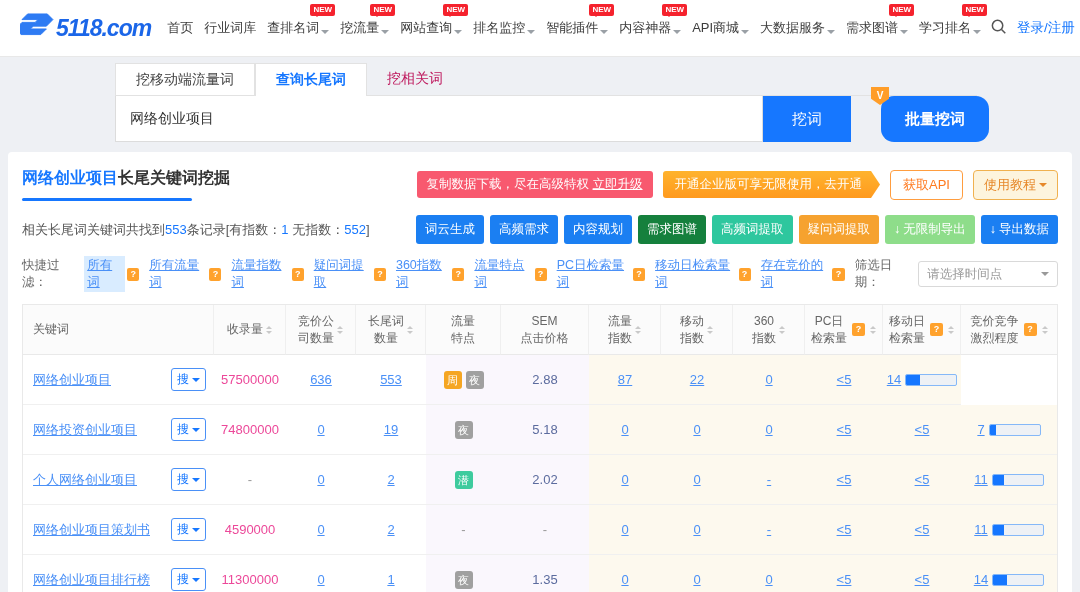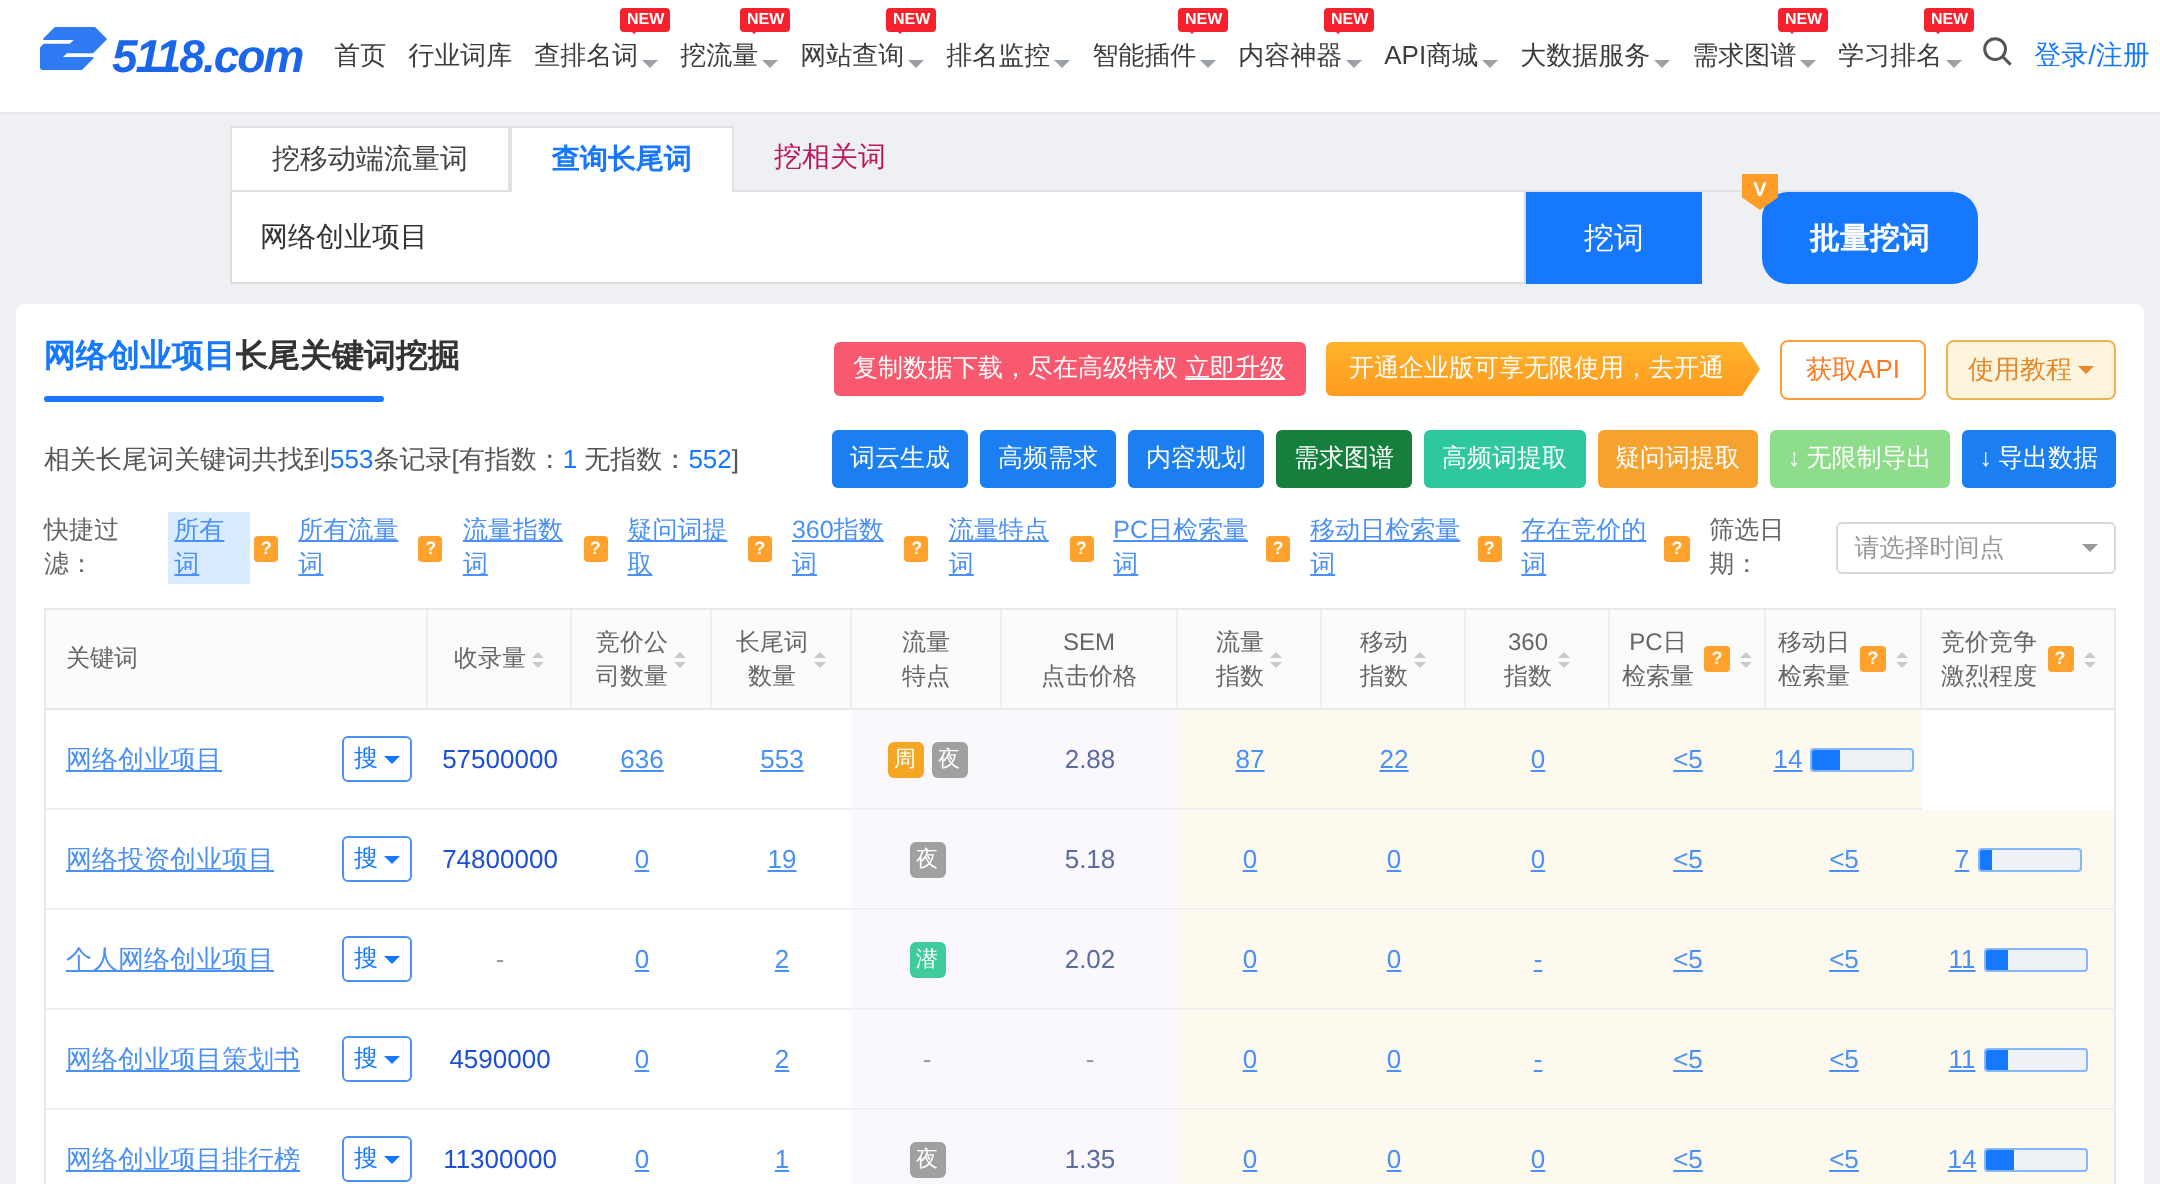--- a/index.html
+++ b/index.html
@@ -99,21 +99,21 @@
 
   .td { height:50px; border-bottom:1px solid #f0f0f0; display:flex; align-items:center;
     justify-content:center; font-size:13px; color:#666; }
   .td.left { justify-content:space-between; padding:0 8px 0 10px; }
   .col-purple { background:#faf7fd; }
   .col-cream { background:#fdf9ee; }
   .kw-link { color:#4a90f7; text-decoration:underline; font-size:13px; cursor:pointer; }
   .search-btn { background:#fff; border:1px solid #4a90f7; color:#1677ff; font-size:12px;
     border-radius:3px; padding:2px 5px; cursor:pointer; display:inline-flex; align-items:center; gap:3px; }
   .search-btn .caret { border:4px solid transparent; border-top-color:#1677ff; position:relative; top:2px; }
-  .num { color:#1d4ed8; }
+  .num { color:#ec4899; }
   .nlink { color:#4a90f7; text-decoration:underline; cursor:pointer; }
   .sem { color:#5b6b9e; }
   .dash { color:#999; }
   .tag { display:inline-block; width:18px; height:18px; line-height:18px; text-align:center;
     color:#fff; font-size:11px; border-radius:3px; margin:0 2px; }
   .tag.orange { background:#f5a623; }
   .tag.gray { background:#a0a0a0; }
   .tag.green { background:#3ecb9e; }
   .comp-cell { gap:4px; }
   .bar { width:52px; height:12px; border:1px solid #85b8f8; border-radius:2px; background:#eef1f5; overflow:hidden; }

